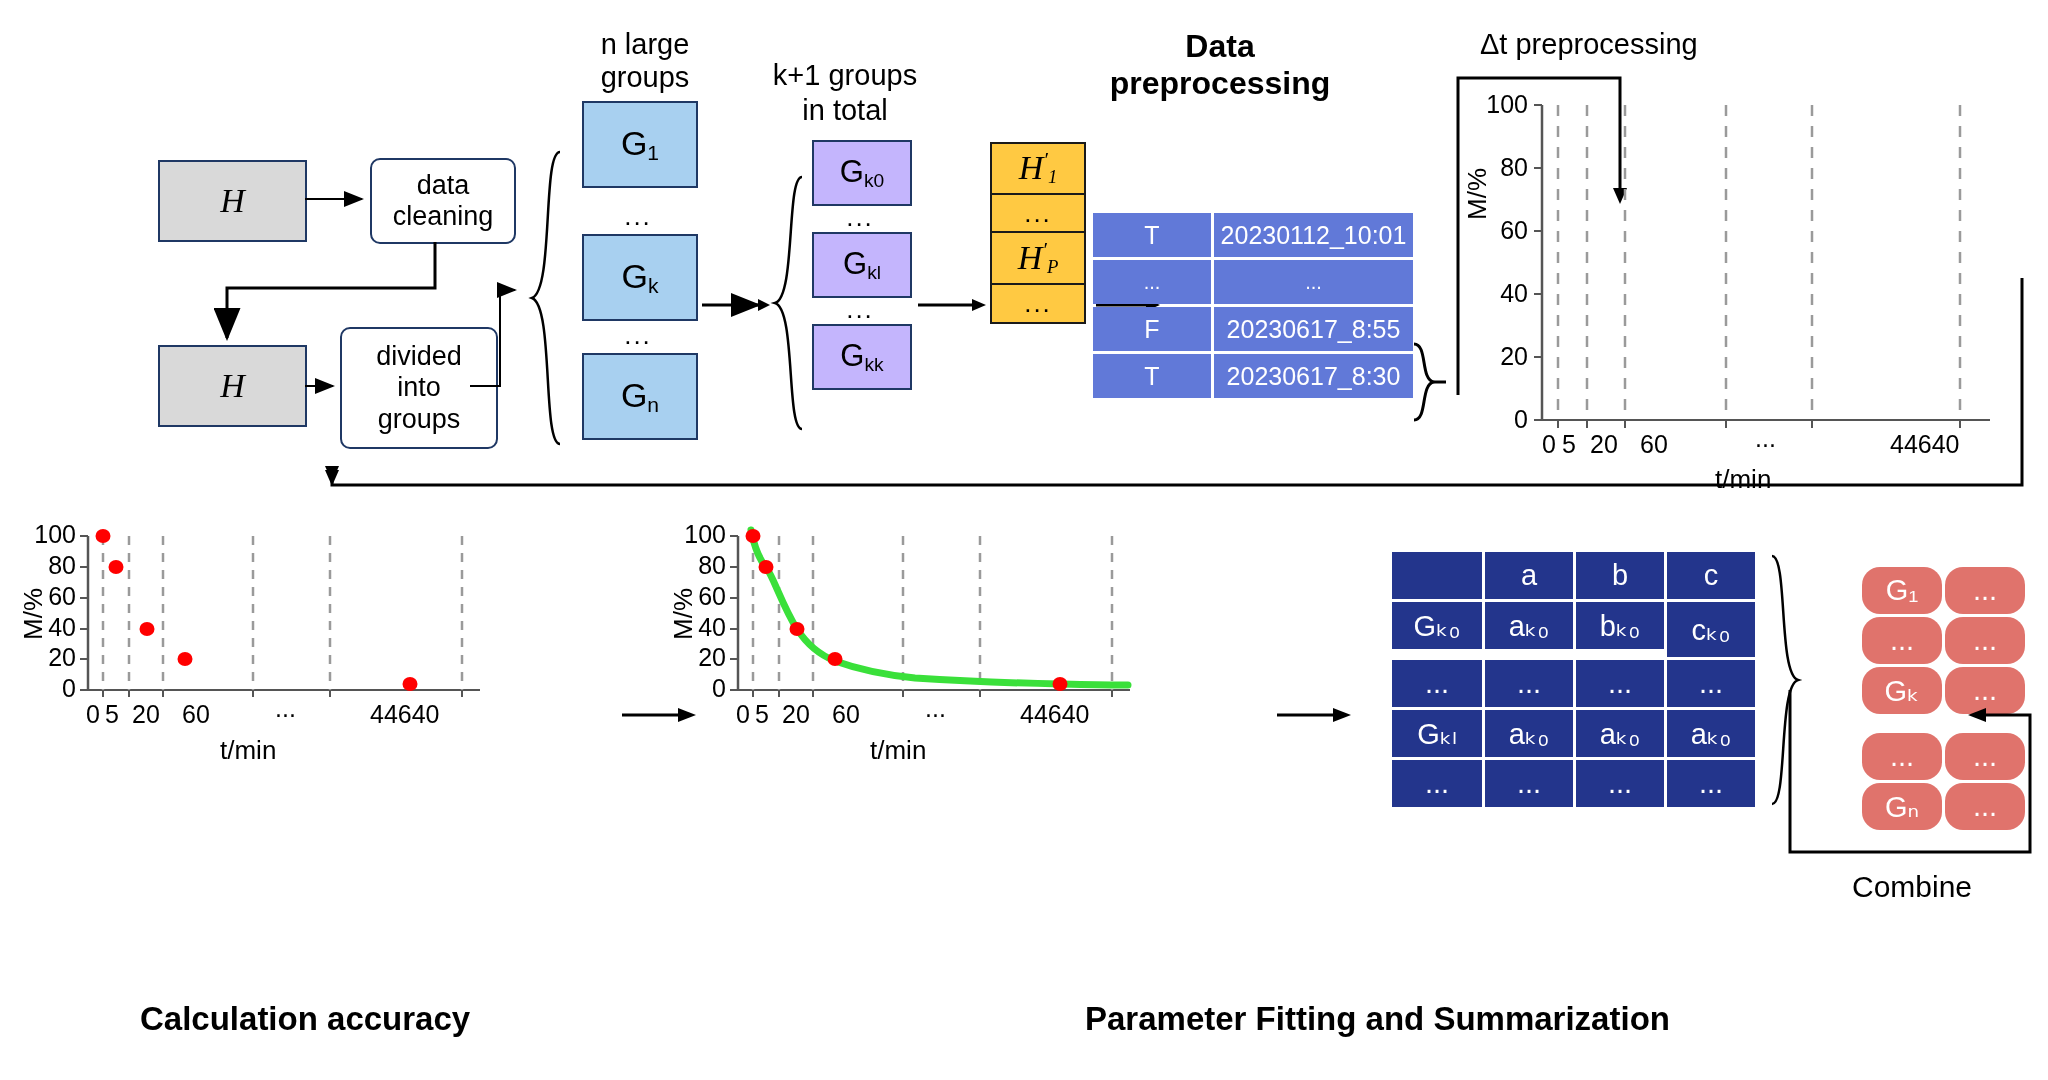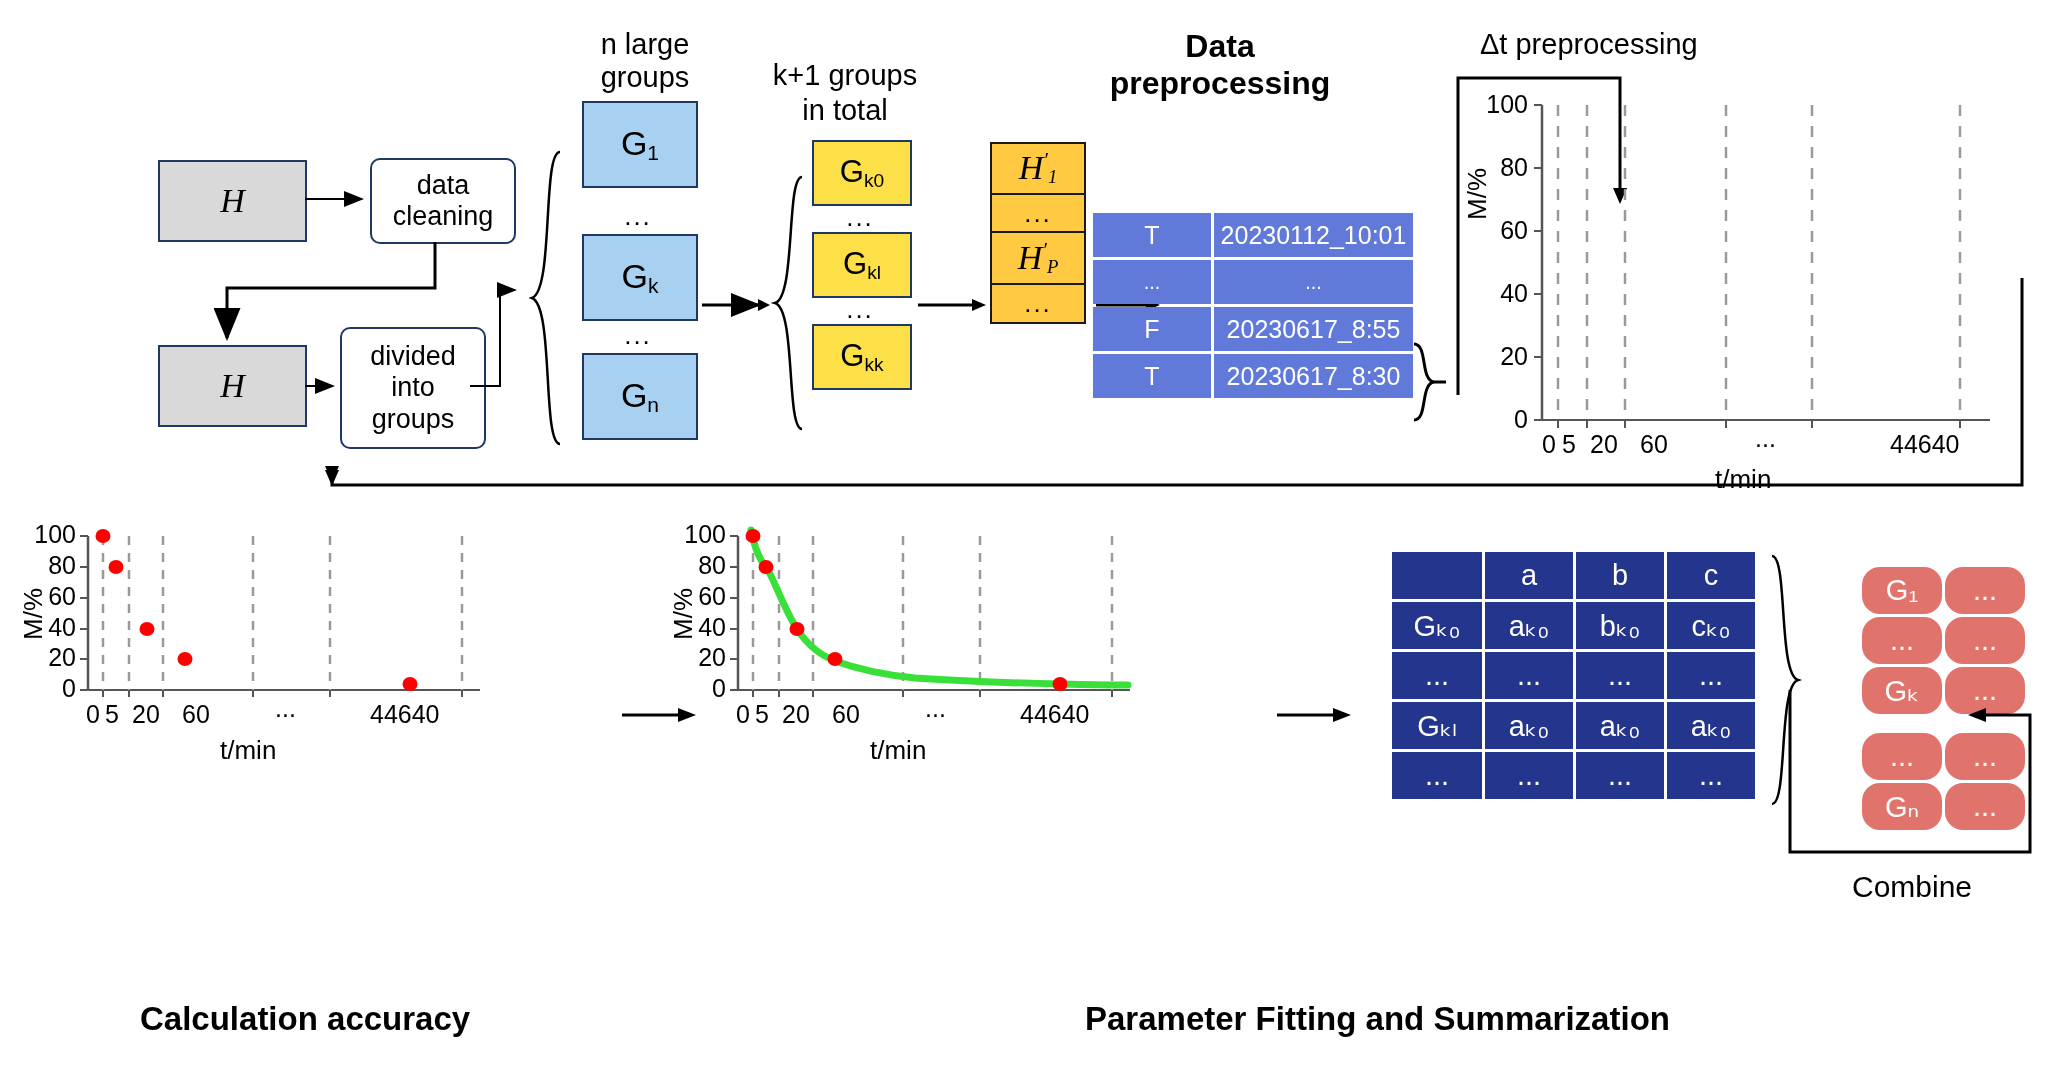--- a/index.html
+++ b/index.html
@@ -5,21 +5,21 @@
   html,body{margin:0;padding:0;background:#fff;}
   body{width:2048px;height:1080px;position:relative;overflow:hidden;
        font-family:"Liberation Sans","DejaVu Sans",sans-serif;color:#000;}
   .abs{position:absolute;}
   .ctr{display:flex;align-items:center;justify-content:center;text-align:center;}
 
   
   .box-gray{background:#d9d9d9;border:2px solid #1f3864;}
   .box-white{background:#fff;border:2px solid #1f3864;border-radius:10px;}
   .box-lblue{background:#a8d0f0;border:2px solid #1f3864;}
-  .box-pblue{background:#fde047;border:2px solid #1f3864;}
+  .box-pblue{background:#c4b5fd;border:2px solid #1f3864;}
   .box-yellow{background:#ffc942;border:2px solid #1a1a1a;}
 
   .lbl{font-size:27px;line-height:1.15;}
   .lbl-big{font-size:29px;line-height:1.2;}
   .mi{font-family:"Liberation Serif","DejaVu Serif",serif;font-style:italic;font-size:34px;}
   .sub{font-size:0.62em;vertical-align:-0.25em;}
   .sup{font-size:0.62em;vertical-align:0.55em;}
   .dots{font-size:26px;letter-spacing:2px;}
 
   .hdr-bold{font-weight:bold;font-size:32px;line-height:1.15;text-align:center;}
@@ -47,21 +47,21 @@
 </div>
 
 <div class="abs box-white ctr" style="left:370px;top:158px;width:130px;height:82px;padding:0 6px;">
   <span class="lbl">data cleaning</span>
 </div>
 
 <div class="abs box-gray ctr" style="left:158px;top:345px;width:145px;height:78px;">
   <span class="mi">H</span>
 </div>
 
-<div class="abs box-white ctr" style="left:340px;top:327px;width:130px;height:118px;padding:0 6px;">
+<div class="abs box-white ctr" style="left:340px;top:327px;width:130px;height:118px;padding:0 12px;">
   <span class="lbl">divided into groups</span>
 </div>
 
 <svg class="abs" style="left:0;top:0;width:700px;height:480px;pointer-events:none;">
   <defs>
     <marker id="ar" markerWidth="10" markerHeight="8" refX="9" refY="4" orient="auto">
       <path d="M0,0 L10,4 L0,8 z" fill="#000"></path>
     </marker>
     <marker id="arT" markerWidth="11" markerHeight="9" refX="10" refY="4.5" orient="auto">
       <path d="M0,0 L11,4.5 L0,9 z" fill="#000"></path>
@@ -370,21 +370,21 @@
   <div style="display:flex;gap:3px;margin-bottom:3px;">
     <div class="pm-cell" style="width:90px;height:47px;"></div>
     <div class="pm-cell" style="width:88px;height:47px;">a</div>
     <div class="pm-cell" style="width:88px;height:47px;">b</div>
     <div class="pm-cell" style="width:88px;height:47px;">c</div>
   </div>
   <div style="display:flex;gap:3px;margin-bottom:3px;">
     <div class="pm-cell" style="width:90px;height:47px;">Gₖ₀</div>
     <div class="pm-cell" style="width:88px;height:47px;">aₖ₀</div>
     <div class="pm-cell" style="width:88px;height:47px;">bₖ₀</div>
-    <div class="pm-cell" style="width:88px;height:47px;">cₖ₀</div>
+    <div class="pm-cell" style="width:88px;height:55px;">cₖ₀</div>
   </div>
   <div style="display:flex;gap:3px;margin-bottom:3px;">
     <div class="pm-cell" style="width:90px;height:47px;">...</div>
     <div class="pm-cell" style="width:88px;height:47px;">...</div>
     <div class="pm-cell" style="width:88px;height:47px;">...</div>
     <div class="pm-cell" style="width:88px;height:47px;">...</div>
   </div>
   <div style="display:flex;gap:3px;margin-bottom:3px;">
     <div class="pm-cell" style="width:90px;height:47px;">Gₖₗ</div>
     <div class="pm-cell" style="width:88px;height:47px;">aₖ₀</div>

